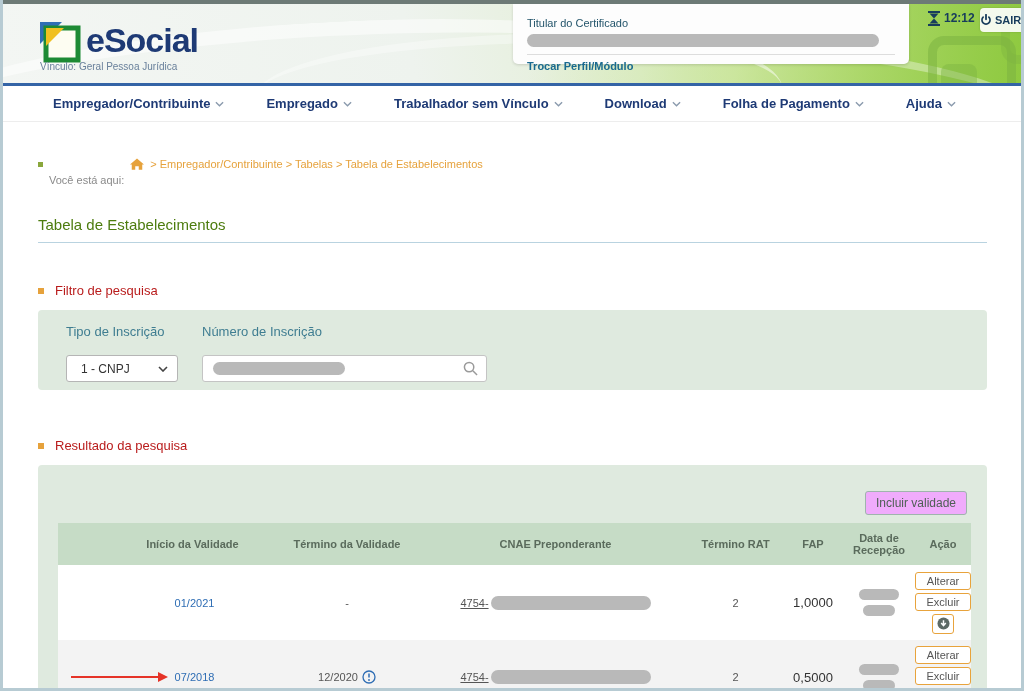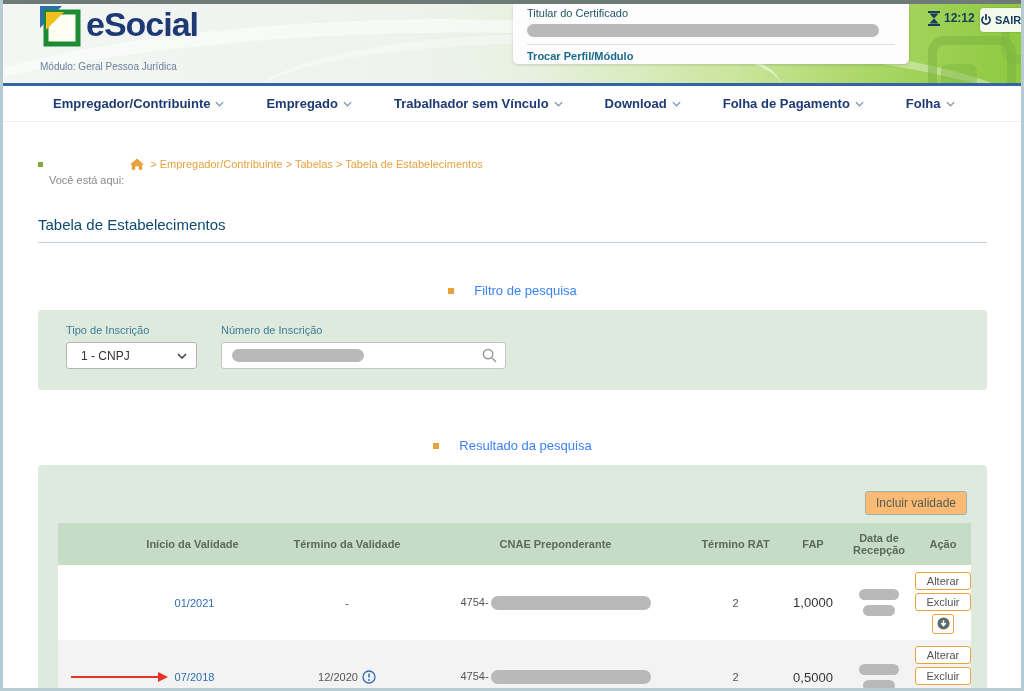--- a/index.html
+++ b/index.html
@@ -16,26 +16,26 @@
   }
   .swoosh1 { position:absolute; left:-120px; top:18px; width:900px; height:180px; border-radius:50%;
              border-top:14px solid rgba(255,255,255,0.5); transform:rotate(-3deg); }
   .swoosh2 { position:absolute; left:250px; top:30px; width:800px; height:160px; border-radius:50%;
              border-top:10px solid rgba(255,255,255,0.35); transform:rotate(2deg); }
   .gsq { position:absolute; border:9px solid rgba(124,179,66,0.55); border-radius:16px; }
   .gsq.s1 { left:925px; top:32px; width:88px; height:70px; }
   .gsq.s2 { left:998px; top:4px; width:60px; height:56px; border-color:rgba(124,179,66,0.4); }
   .gsq.s3 { left:938px; top:60px; width:36px; height:30px; border:none; background:rgba(124,179,66,0.45); border-radius:8px; }
 
-  .logo-wrap { position:absolute; left:35px; top:0; display:flex; align-items:flex-start; }
+  .logo-wrap { position:absolute; left:35px; top:16px; display:flex; align-items:flex-start; }
   .logo-text { font-size:34px; font-weight:bold; color:#1e3a75; letter-spacing:-1px; line-height:40px; margin-left:4px; }
   .module-label { position:absolute; left:37px; top:57px; font-size:10px; color:#69809b; }
 
   .cert-panel { position:absolute; left:510px; top:0; width:396px; height:60px; background:#fdfdfd;
-                border-radius:0 0 5px 5px; box-shadow:0 1px 3px rgba(0,0,0,0.15); padding:3px 14px 0 14px; z-index:3; }
+                border-radius:0 0 5px 5px; box-shadow:0 1px 3px rgba(0,0,0,0.15); padding:13px 14px 0 14px; z-index:3; }
   .cert-title { font-size:11px; color:#24556b; }
   .cert-pill { margin-top:5px; width:352px; height:13px; background:#b9b9b9; border-radius:7px; }
   .cert-divider { margin-top:7px; border-top:1px solid #ddd; }
   .cert-link { margin-top:5px; font-size:11px; font-weight:bold; color:#1a6a8f; display:inline-block; cursor:pointer; }
 
   .clock { position:absolute; left:925px; top:7px; display:flex; align-items:flex-start; gap:4px; z-index:4;
            font-size:12px; font-weight:bold; color:#173c5c; }
   .sair-btn { position:absolute; left:977px; top:4px; width:44px; height:24px; background:rgba(255,255,255,0.9);
               border-radius:4px; display:flex; align-items:center; gap:3px; z-index:4;
               font-size:11px; font-weight:bold; color:#173c5c; cursor:pointer; box-shadow:0 0 2px rgba(0,0,0,0.2); }
@@ -48,57 +48,57 @@
   .nav-item { display:flex; align-items:center; gap:5px; font-size:13px; font-weight:bold; color:#1e3a75; cursor:pointer; white-space:nowrap; }
 
   
   .content { padding:0 34px 0 35px; position:relative; }
 
   .breadcrumb { margin-top:20px; display:flex; align-items:center; gap:6px; font-size:11px; }
   .crumb-bullet { width:5px; height:5px; background:#8aa73c; display:inline-block; }
   .crumb-prefix { color:#8a8a8a;margin-top:32px; }
   .crumb-path { color:#e6a23c; }
 
-  .page-title { margin-top:30px; font-size:15px; color:#0c4a6e; padding-bottom:9px; border-bottom:1px solid #b9d3e0; }
-
-  .section-head { display:flex; align-items:center; gap:20px; font-size:13px; color:#3b82f6;justify-content:center; }
+  .page-title { margin-top:30px; font-size:15px; color:#4d7c0f; padding-bottom:9px; border-bottom:1px solid #b9d3e0; }
+
+  .section-head { display:flex; align-items:center; gap:11px; font-size:13px; color:#b91c1c; }
   .section-bullet { width:6px; height:6px; background:#e6a23c; display:inline-block; }
   .sec-filter { margin-top:40px; }
   .sec-results { margin-top:48px; }
 
   .panel { background:#dfeadf; border-radius:4px; margin-top:12px; }
   .filter-panel { height:80px; padding:14px 0 0 28px; display:flex; gap:24px; }
-  .field-label { font-size:11px; color:#3f7d91; margin-bottom:6px; }
-  .select-box { width:131px; height:27px; background:#fff; border:1px solid #b5b5b5; border-radius:3px;
+  .field-label { font-size:13px; color:#3f7d91; margin-bottom:16px; }
+  .select-box { width:112px; height:27px; background:#fff; border:1px solid #b5b5b5; border-radius:3px;
                 display:flex; align-items:center; justify-content:space-between; padding:0 9px 0 14px;
                 font-size:12px; color:#333; cursor:pointer; }
   .search-box { width:285px; height:27px; background:#fff; border:1px solid #c4c4c4; border-radius:3px;
                 display:flex; align-items:center; justify-content:space-between; padding:0 8px 0 10px; cursor:text; }
   .input-pill { width:132px; height:13px; background:#b9b9b9; border-radius:7px; }
 
   .results-panel { padding:18px 20px 22px 20px; }
   .estab-line { display:flex; align-items:center; gap:8px; font-size:12px; font-weight:bold; color:#55685c; }
   .estab-pill1 { width:112px; height:15px; background:#b9b9b9; border-radius:8px; }
   .estab-pill2 { width:182px; height:15px; background:#b9b9b9; border-radius:8px; }
   .btn-row { display:flex; justify-content:flex-end; margin-top:8px; }
-  .incluir-btn { background:#fdba74; border:1px solid #9fb4ad; border-radius:3px; padding:4px 10px;
+  .incluir-btn { background:#f0abfc; border:1px solid #9fb4ad; border-radius:3px; padding:4px 10px;
                  font-size:12px; color:#4e5f55; cursor:pointer; }
 
   table.results { border-collapse:collapse; table-layout:fixed; width:913px; margin-top:8px;
                   border-bottom:2px solid #bcd0dc; }
   table.results th { background:#c6dcc6; height:42px; font-size:11px; font-weight:600; color:#5a6b5c;
                      text-align:center; vertical-align:middle; padding:0 4px; }
   table.results td { background:#fff; height:75px; font-size:11px; color:#555; text-align:center; vertical-align:middle; }
   table.results tr.alt td { background:#f3f3f3; }
   .col1 { width:213px; } .col2 { width:152px; } .col3 { width:265px; } .col4 { width:95px; }
   .col5 { width:60px; } .col6 { width:72px; } .col7 { width:56px; }
   th.c1, td.c1 { padding-left:60px !important; }
   .link { color:#2e6db4; cursor:pointer; text-decoration:none; font-size:11px; }
   .termino-wrap { display:inline-flex; align-items:center; gap:4px; }
-  .cnae-wrap { display:inline-flex; align-items:flex-start; gap:2px; }
+  .cnae-wrap { display:inline-flex; align-items:center; gap:2px;text-decoration:underline; }
   .cnae-pill { width:160px; height:14px; background:#b9b9b9; border-radius:7px; }
   .fap-val { font-size:13px; color:#333; }
   .recep-wrap { display:inline-flex; flex-direction:column; align-items:center; gap:5px; }
   .recep-pill-a { width:40px; height:11px; background:#b9b9b9; border-radius:6px; }
   .recep-pill-b { width:32px; height:11px; background:#b9b9b9; border-radius:6px; }
   .action-wrap { display:inline-flex; flex-direction:column; align-items:center; gap:3px; }
   .act-btn { width:56px; background:#fff; border:1px solid #e8a33c; border-radius:3px; padding:2px 0;
              font-size:11px; color:#555; cursor:pointer; font-family:"Liberation Sans",sans-serif; }
   .circle-btn { width:22px; height:20px; background:#fff; border:1px solid #e8a33c; border-radius:3px;
                 display:flex; align-items:center; justify-content:center; cursor:pointer; }
@@ -121,21 +121,21 @@
     <div class="gsq s3"></div>
 
     <div class="logo-wrap">
       <svg width="44" height="44" viewBox="0 0 44 44">
         <polygon points="2,2 24,2 2,24" fill="#2f6eb5"></polygon>
         <rect x="8" y="8" width="32" height="32" fill="#fdfdf2" stroke="#1d8a34" stroke-width="5"></rect>
         <polygon points="8,8 26,8 8,26" fill="#f0c020"></polygon>
       </svg>
       <span class="logo-text">eSocial</span>
     </div>
-    <div class="module-label">Módulo: Geral Pessoa Jurídica</div>
+    <div class="module-label">Vínculo: Geral Pessoa Jurídica</div>
 
     <div class="cert-panel">
       <div class="cert-title">Titular do Certificado</div>
       <div class="cert-pill"></div>
       <div class="cert-divider"></div>
       <span class="cert-link">Trocar Perfil/Módulo</span>
     </div>
 
     <div class="clock">
       <svg width="12" height="15" viewBox="0 0 12 15">
@@ -183,21 +183,21 @@
           <path d="M1 1 L5 5 L9 1" stroke="#8a9aad" stroke-width="1.5" fill="none"></path>
         </svg>
     </div>
     <div class="nav-item">
       <span>Folha de Pagamento</span>
       <svg width="9" height="6" viewBox="0 0 10 6">
           <path d="M1 1 L5 5 L9 1" stroke="#8a9aad" stroke-width="1.5" fill="none"></path>
         </svg>
     </div>
     <div class="nav-item">
-      <span>Folha</span>
+      <span>Ajuda</span>
       <svg width="9" height="6" viewBox="0 0 10 6">
           <path d="M1 1 L5 5 L9 1" stroke="#8a9aad" stroke-width="1.5" fill="none"></path>
         </svg>
     </div>
   </div>
 
   <div class="content">
 
     <div class="breadcrumb">
       <span class="crumb-bullet"></span>

